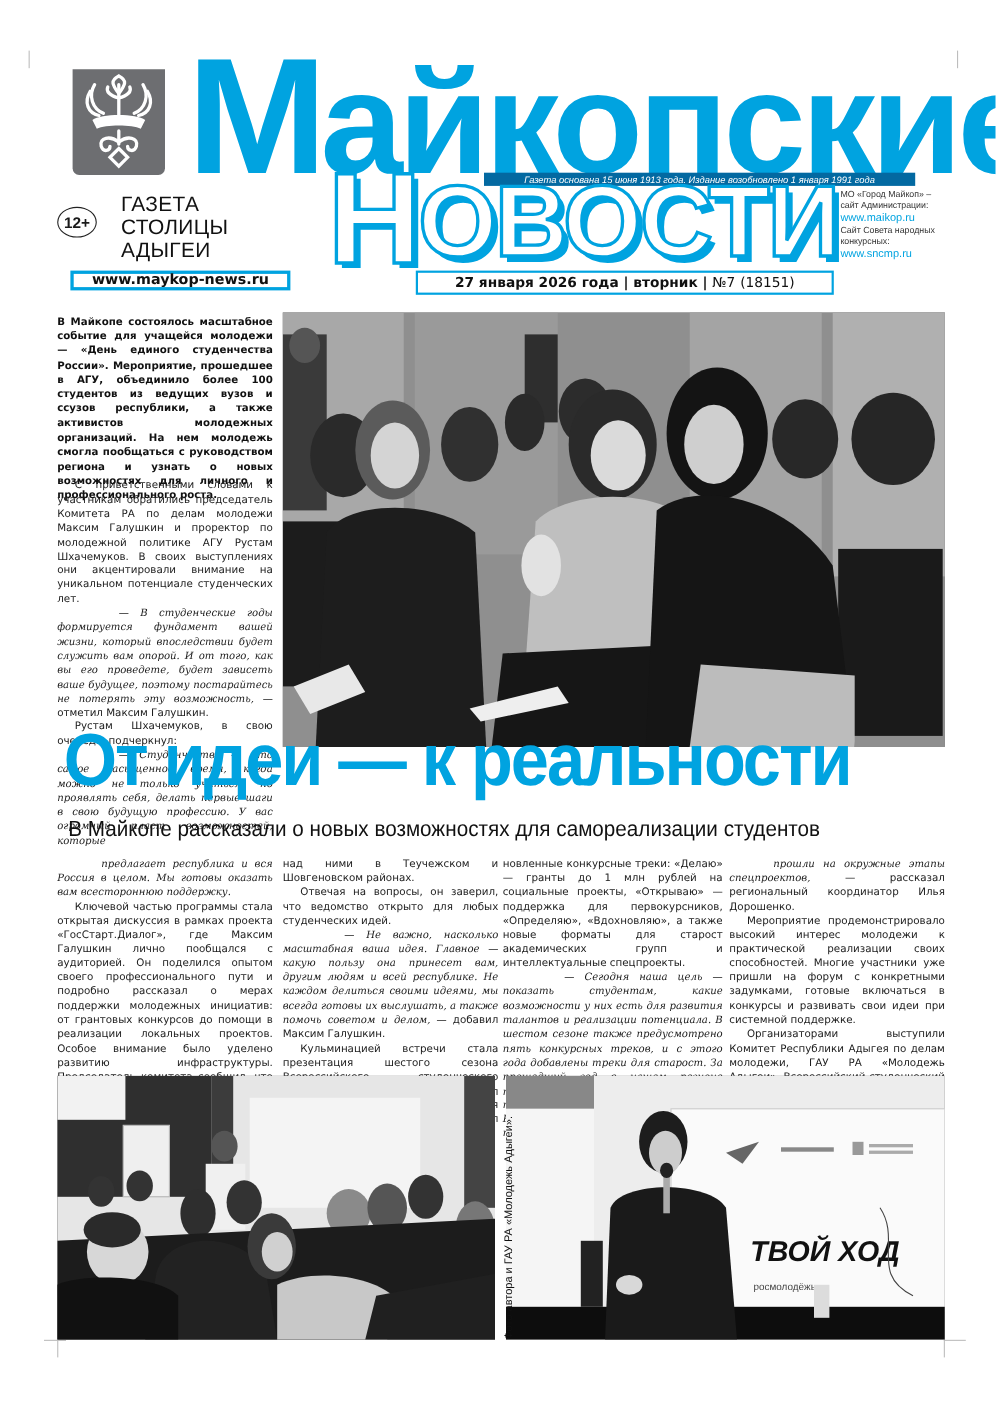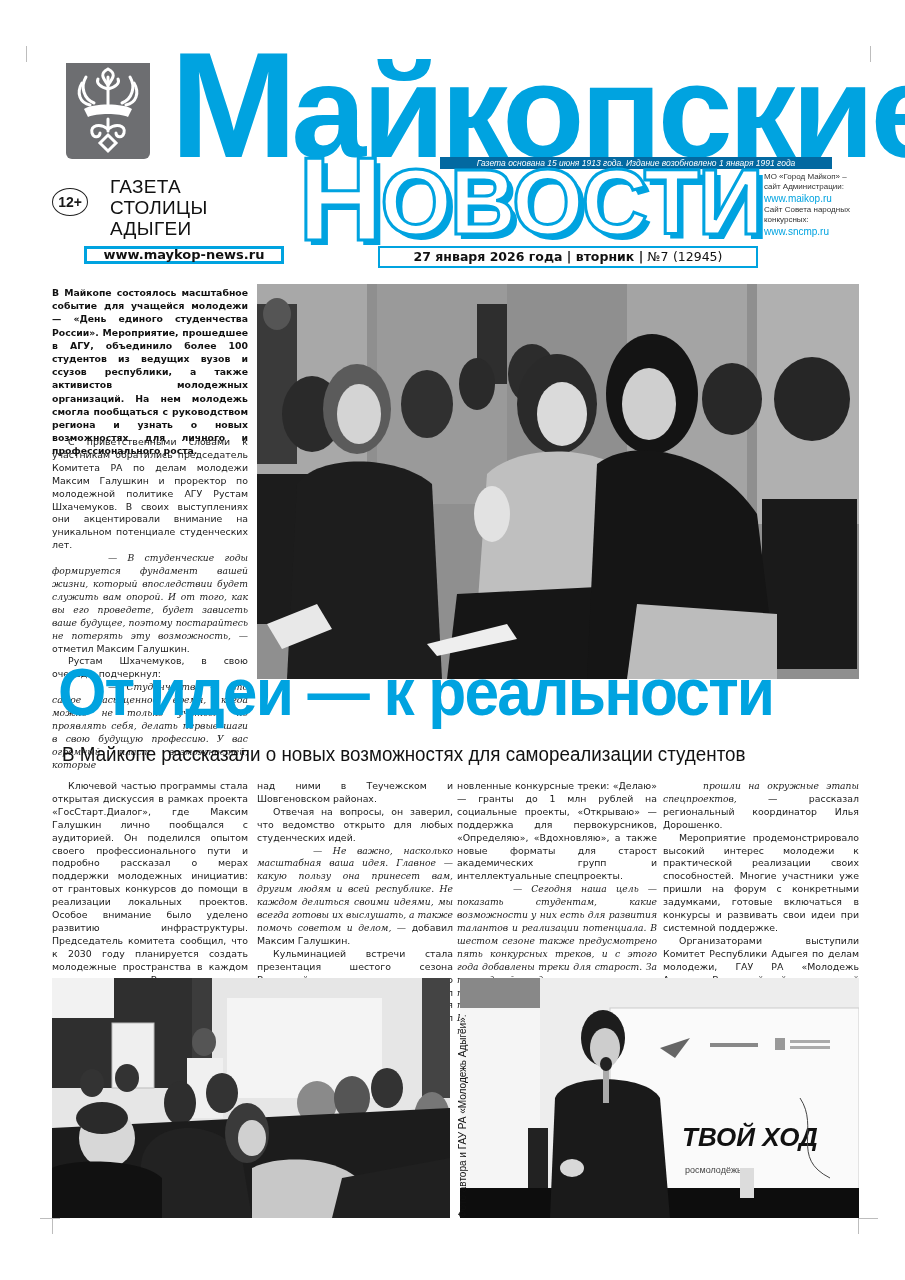--- a/index.html
+++ b/index.html
@@ -11,21 +11,21 @@
   
   .coat { position: absolute; left: 66px; top: 63px; width: 84px; height: 96px; background: #6d6e71; border-radius: 0 0 6px 6px; }
   .coat svg { width: 100%; height: 100%; }
 
   .age-badge { position: absolute; left: 52px; top: 188px; width: 36px; height: 28px; border: 1.5px solid #222; border-radius: 50%;
     font: bold 14px "Liberation Sans", sans-serif; display: flex; align-items: center; justify-content: center; }
   .tagline { position: absolute; left: 110px; top: 176px; width: 135px; text-align: left;
     font: 19px/21px "Liberation Sans", sans-serif; color: #111; letter-spacing: 0.3px; }
   .tagline div { display: block; }
   .site-box { position: absolute; left: 64px; top: 246px; width: 200px; height: 18px; border: 3px solid #00a3e0;
-    font: bold 13px/12px "DejaVu Sans", sans-serif; text-align: center; color: #111; margin-left: 20px; }
+    font: bold 13px/12px "DejaVu Sans", sans-serif; text-align: center; color: #111; }
 
   .title-top { position: absolute; left: 170px; top: 50px; font: 900 132px/110px "Liberation Sans", sans-serif;
     color: #00a3e0; letter-spacing: -4px; transform: scaleX(1.02); transform-origin: left top; white-space: nowrap; }
   .title-top .cap { font-size: 150px; letter-spacing: -6px; }
 
   .founded-bar { position: absolute; left: 440px; top: 157px; width: 392px; height: 12px; background: #0369a1;
     color: #fff; font: italic 8.5px/12px "Liberation Sans", sans-serif; text-align: center; white-space: nowrap; }
 
   .title-bottom { position: absolute; left: 298px; top: 140px; font: 900 118px/118px "Liberation Sans", sans-serif;
     color: #ffffff; -webkit-text-stroke: 3px #00a3e0; text-shadow: 5px 5px 0 #00a3e0; letter-spacing: -3px; white-space: nowrap; }
@@ -97,21 +97,21 @@
   <div>ГАЗЕТА</div>
   <div>СТОЛИЦЫ</div>
   <div>АДЫГЕИ</div>
 </div>
 <div class="site-box">www.maykop-news.ru</div>
 
 <div class="founded-bar">Газета основана 15 июня 1913 года. Издание возобновлено 1 января 1991 года</div>
 
 <div class="title-bottom"><span>Н</span><span class="small">ОВОСТИ</span></div>
 
-<div class="date-box"><span>27 января 2026 года | вторник | </span><span class="num">№7</span> <span class="num">(12945)</span></div>
+<div class="date-box"><span>27 января 2026 года | вторник | </span><span class="num">№7</span> <span class="num">(18151)</span></div>
 
 <div class="side-info">
   <span>МО «Город Майкоп» – сайт Администрации:</span>
   <span class="link">www.maikop.ru</span>
   <span>Сайт Совета народных конкурсных:</span>
   <span class="link">www.sncmp.ru</span>
 </div>
 
 <div class="lead">В Майкопе состоялось масштабное событие для учащейся молодежи — «День единого студенчества России». Мероприятие, прошедшее в АГУ, объединило более 100 студентов из ведущих вузов и ссузов республики, а также активистов молодежных организаций. На нем молодежь смогла пообщаться с руководством региона и узнать о новых возможностях для личного и профессионального роста.</div>
 
@@ -161,20 +161,21 @@
 
     <path d="M10 340 L60 320 L75 345 L25 365 Z" fill="#e8e8e8"></path>
     <path d="M170 360 L250 340 L260 355 L180 372 Z" fill="#eeeeee"></path>
   </svg>
 </div>
 
 <div class="headline">От идеи — к реальности</div>
 <div class="subhead">В Майкопе рассказали о новых возможностях для самореализации студентов</div>
 
 <div class="body-col" id="col1" style="left:52px;top:780px;width:196px;">
+    <p class="noind"><i>предлагает республика и вся Россия в целом. Мы готовы оказать вам всестороннюю поддержку.</i></p>
     <p>Ключевой частью программы стала открытая дискуссия в рамках проекта «ГосСтарт.Диалог», где Максим Галушкин лично пообщался с аудиторией. Он поделился опытом своего профессионального пути и подробно рассказал о мерах поддержки молодежных инициатив: от грантовых конкурсов до помощи в реализации локальных проектов. Особое внимание было уделено развитию инфраструктуры. Председатель комитета сообщил, что к 2030 году планируется создать молодежные пространства в каждом муниципалитете. В текущем году начнется работа</p>
   </div>
 <div class="body-col" id="col2" style="left:257px;top:780px;width:196px;">
     <p class="noind">над ними в Теучежском и Шовгеновском районах.</p>
     <p>Отвечая на вопросы, он заверил, что ведомство открыто для любых студенческих идей.</p>
     <p><i>— Не важно, насколько масштабная ваша идея. Главное — какую пользу она принесет вам, другим людям и всей республике. Не каждом делиться своими идеями, мы всегда готовы их выслушать, а также помочь советом и делом, —</i> добавил Максим Галушкин.</p>
     <p>Кульминацией встречи стала презентация шестого сезона Всероссийского студенческого проекта «Твой ход», которую провел региональный координатор Илья Дорошенко. Он подробно представил об-</p>
   </div>
 <div class="body-col" id="col3" style="left:457px;top:780px;width:200px;">
     <p class="noind">новленные конкурсные треки: «Делаю» — гранты до 1 млн рублей на социальные проекты, «Открываю» — поддержка для первокурсников, «Определяю», «Вдохновляю», а также новые форматы для старост академических групп и интеллектуальные спецпроекты.</p>

